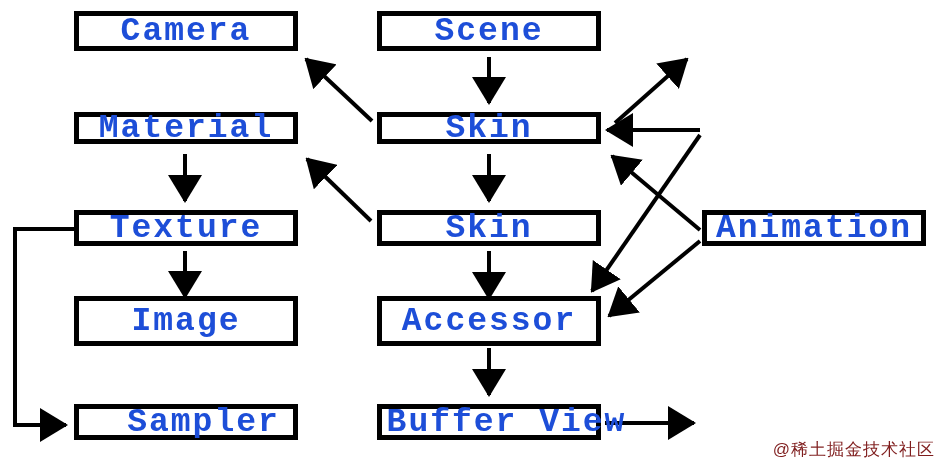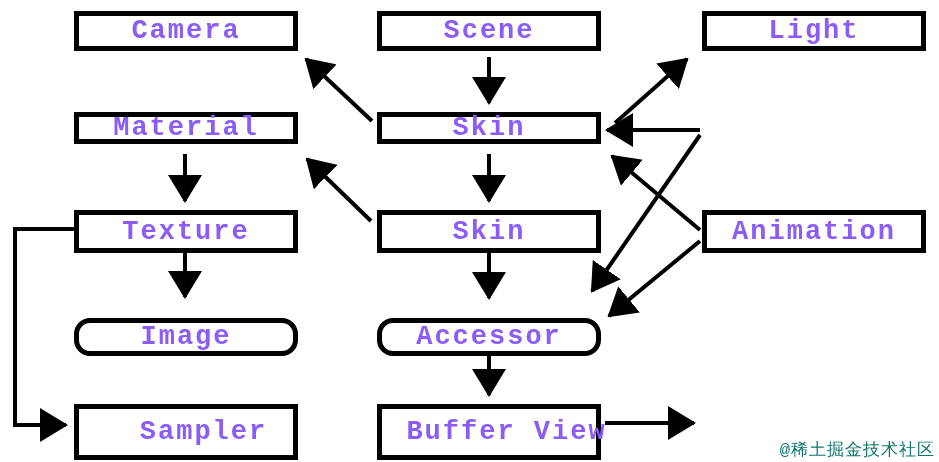--- a/index.html
+++ b/index.html
@@ -24,50 +24,50 @@
   }
   .node-box {
     position: absolute;
     box-sizing: border-box;
     background: #ffffff;
     border: 5px solid #000000;
     display: flex;
     align-items: center;
     justify-content: center;
     font-weight: 700;
-    font-size: 27px;
+    font-size: 33px;
     letter-spacing: 2px;
-    color: #8b5cf6;
+    color: #1d4ed8;
     white-space: nowrap;
   }
   .edge {
     stroke: #000000;
     stroke-width: 4;
     fill: none;
   }
   #watermark {
     position: absolute;
     right: 4px;
     bottom: 1px;
-    font-family: Liberation Mono, monospace;
+    font-family: Liberation Sans, sans-serif;
     font-size: 17px;
-    color: #0f766e;
+    color: #7f1d1d;
     letter-spacing: 1px;
     margin-top: 33px;
   }
 
   
   .col-left   { left: 74px;  width: 224px; }
   .col-mid    { left: 377px; width: 224px; text-align: center; }
   .col-right  { left: 702px; width: 224px; }
   .row-1 { top: 11px;  height: 40px; }
   .row-2 { top: 112px; height: 32px; }
-  .row-3 { top: 210px; height: 43px; }
-  .row-4 { top: 318px; height: 38px; border-radius: 16px; }
-  .row-5 { top: 404px; height: 56px; padding-left: 35px; }
+  .row-3 { top: 210px; height: 36px; }
+  .row-4 { top: 296px; height: 50px; }
+  .row-5 { top: 404px; height: 36px; padding-left: 35px; }
 </style>
 </head>
 <body>
 
 <div id="stage">
 
   <svg id="arrow-layer" viewBox="0 0 939 462" xmlns="http://www.w3.org/2000/svg">
     <defs>
       <marker id="ah" markerUnits="userSpaceOnUse" markerWidth="28" markerHeight="34" refX="26" refY="17" orient="auto">
         <path d="M0,0 L28,17 L0,34 Z" fill="#000000"></path>
@@ -89,21 +89,20 @@
     <line class="edge" x1="700" y1="135" x2="592" y2="291" marker-end="url(#ah)"></line>
     <line class="edge" x1="700" y1="241" x2="609" y2="316" marker-end="url(#ah)"></line>
 
     <path class="edge" d="M74,229 L15,229 L15,425 L66,425" marker-end="url(#ah)"></path>
 
     <line class="edge" x1="605" y1="423" x2="694" y2="423" marker-end="url(#ah)"></line>
   </svg>
 
   <div class="node-box col-left row-1">Camera</div>
   <div class="node-box col-mid  row-1">Scene</div>
-  <div class="node-box col-right row-1">Light</div>
 
   <div class="node-box col-left row-2">Material</div>
   <div class="node-box col-mid  row-2">Skin</div>
 
   <div class="node-box col-left row-3">Texture</div>
   <div class="node-box col-mid  row-3">Skin</div>
   <div class="node-box col-right row-3">Animation</div>
 
   <div class="node-box col-left row-4">Image</div>
   <div class="node-box col-mid  row-4">Accessor</div>

